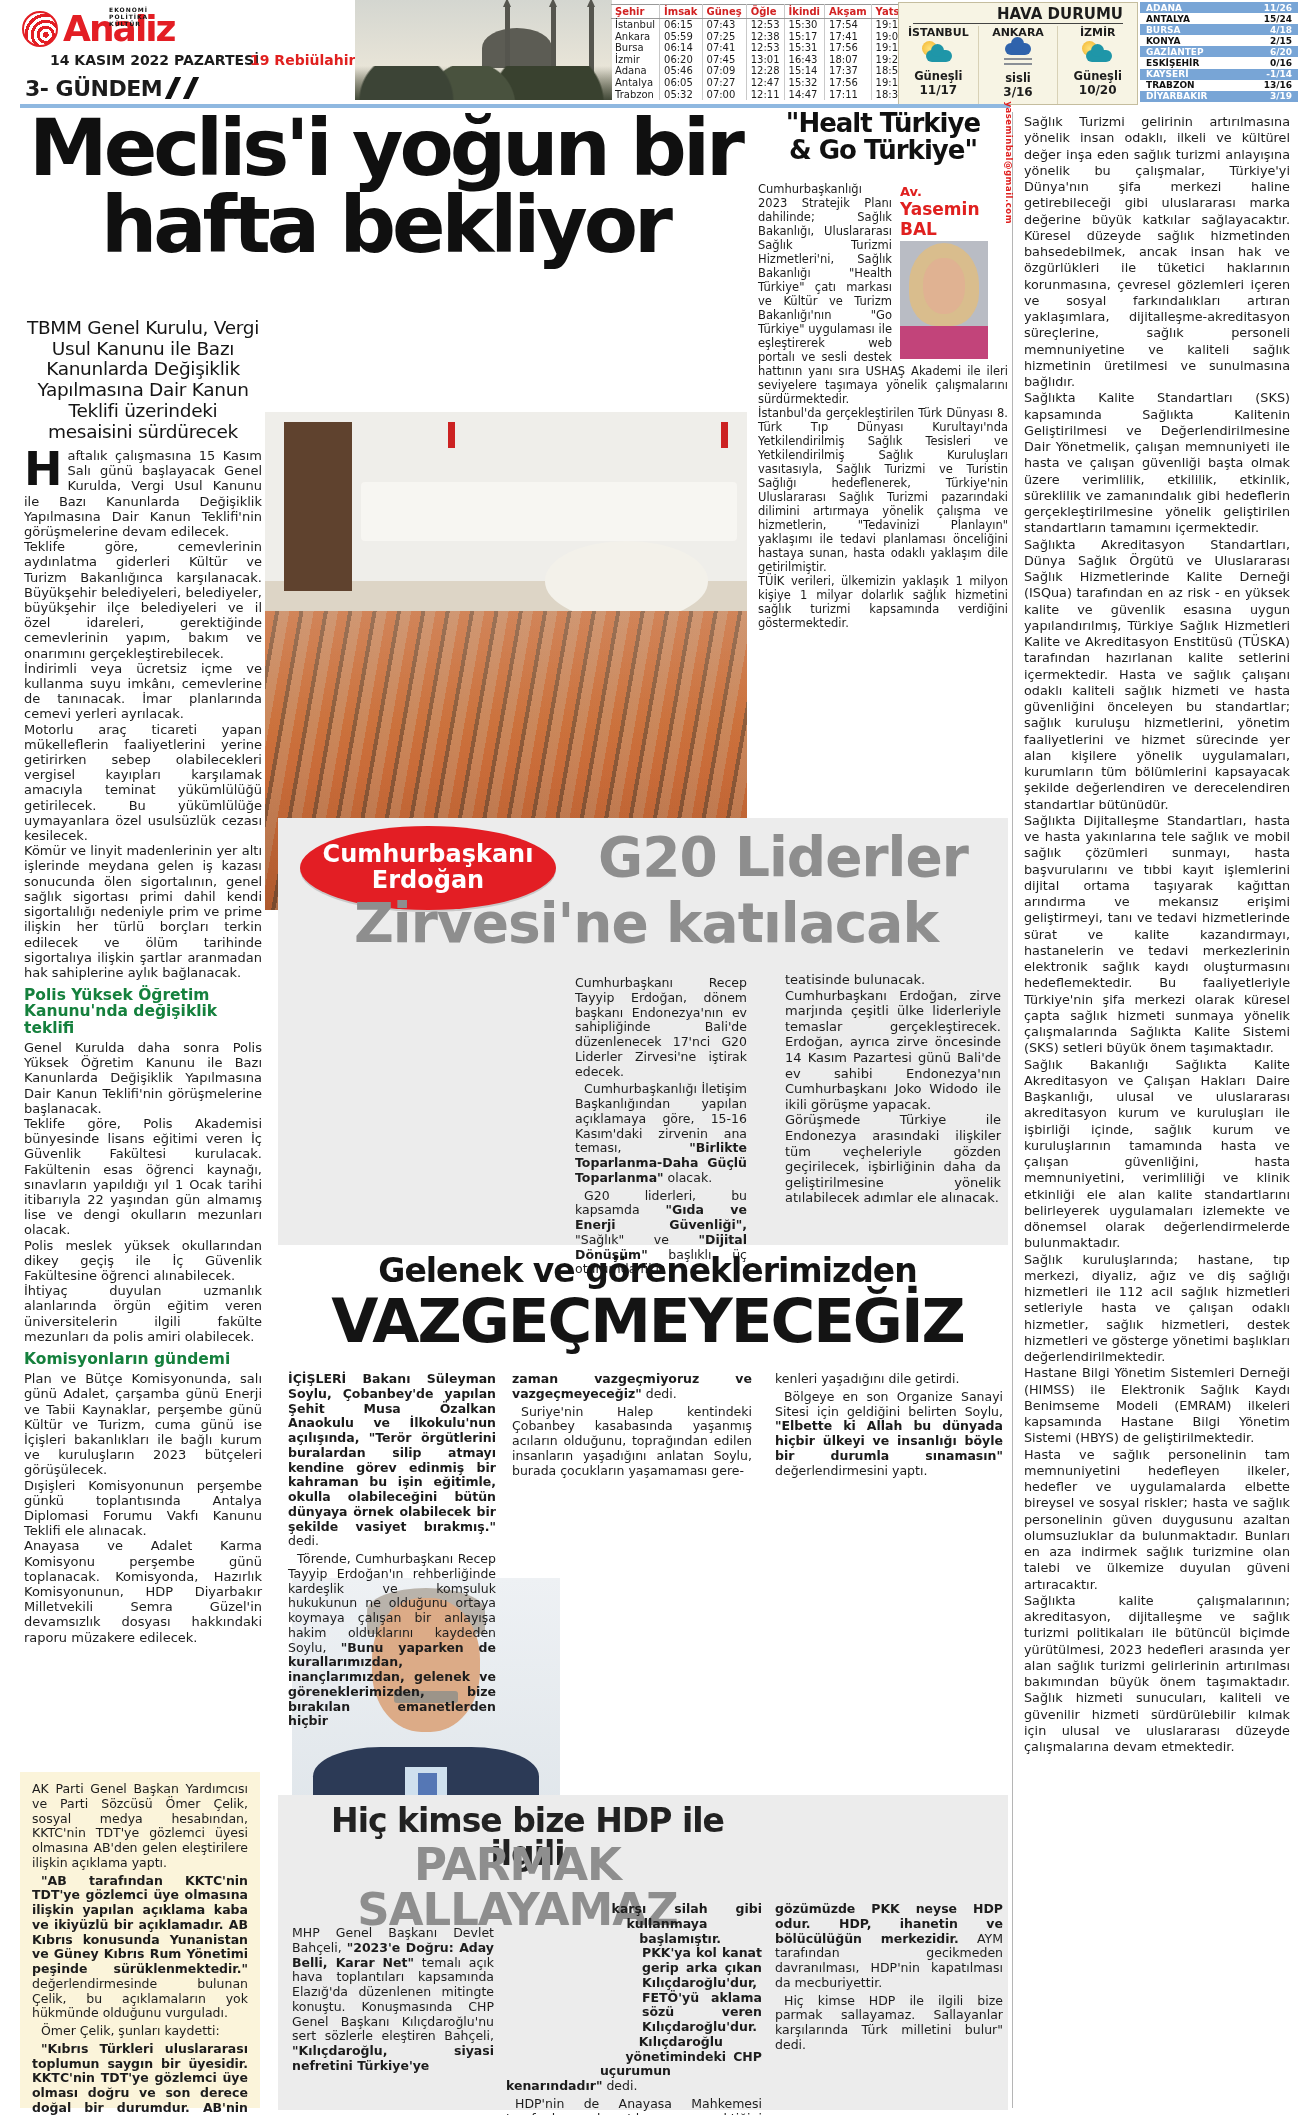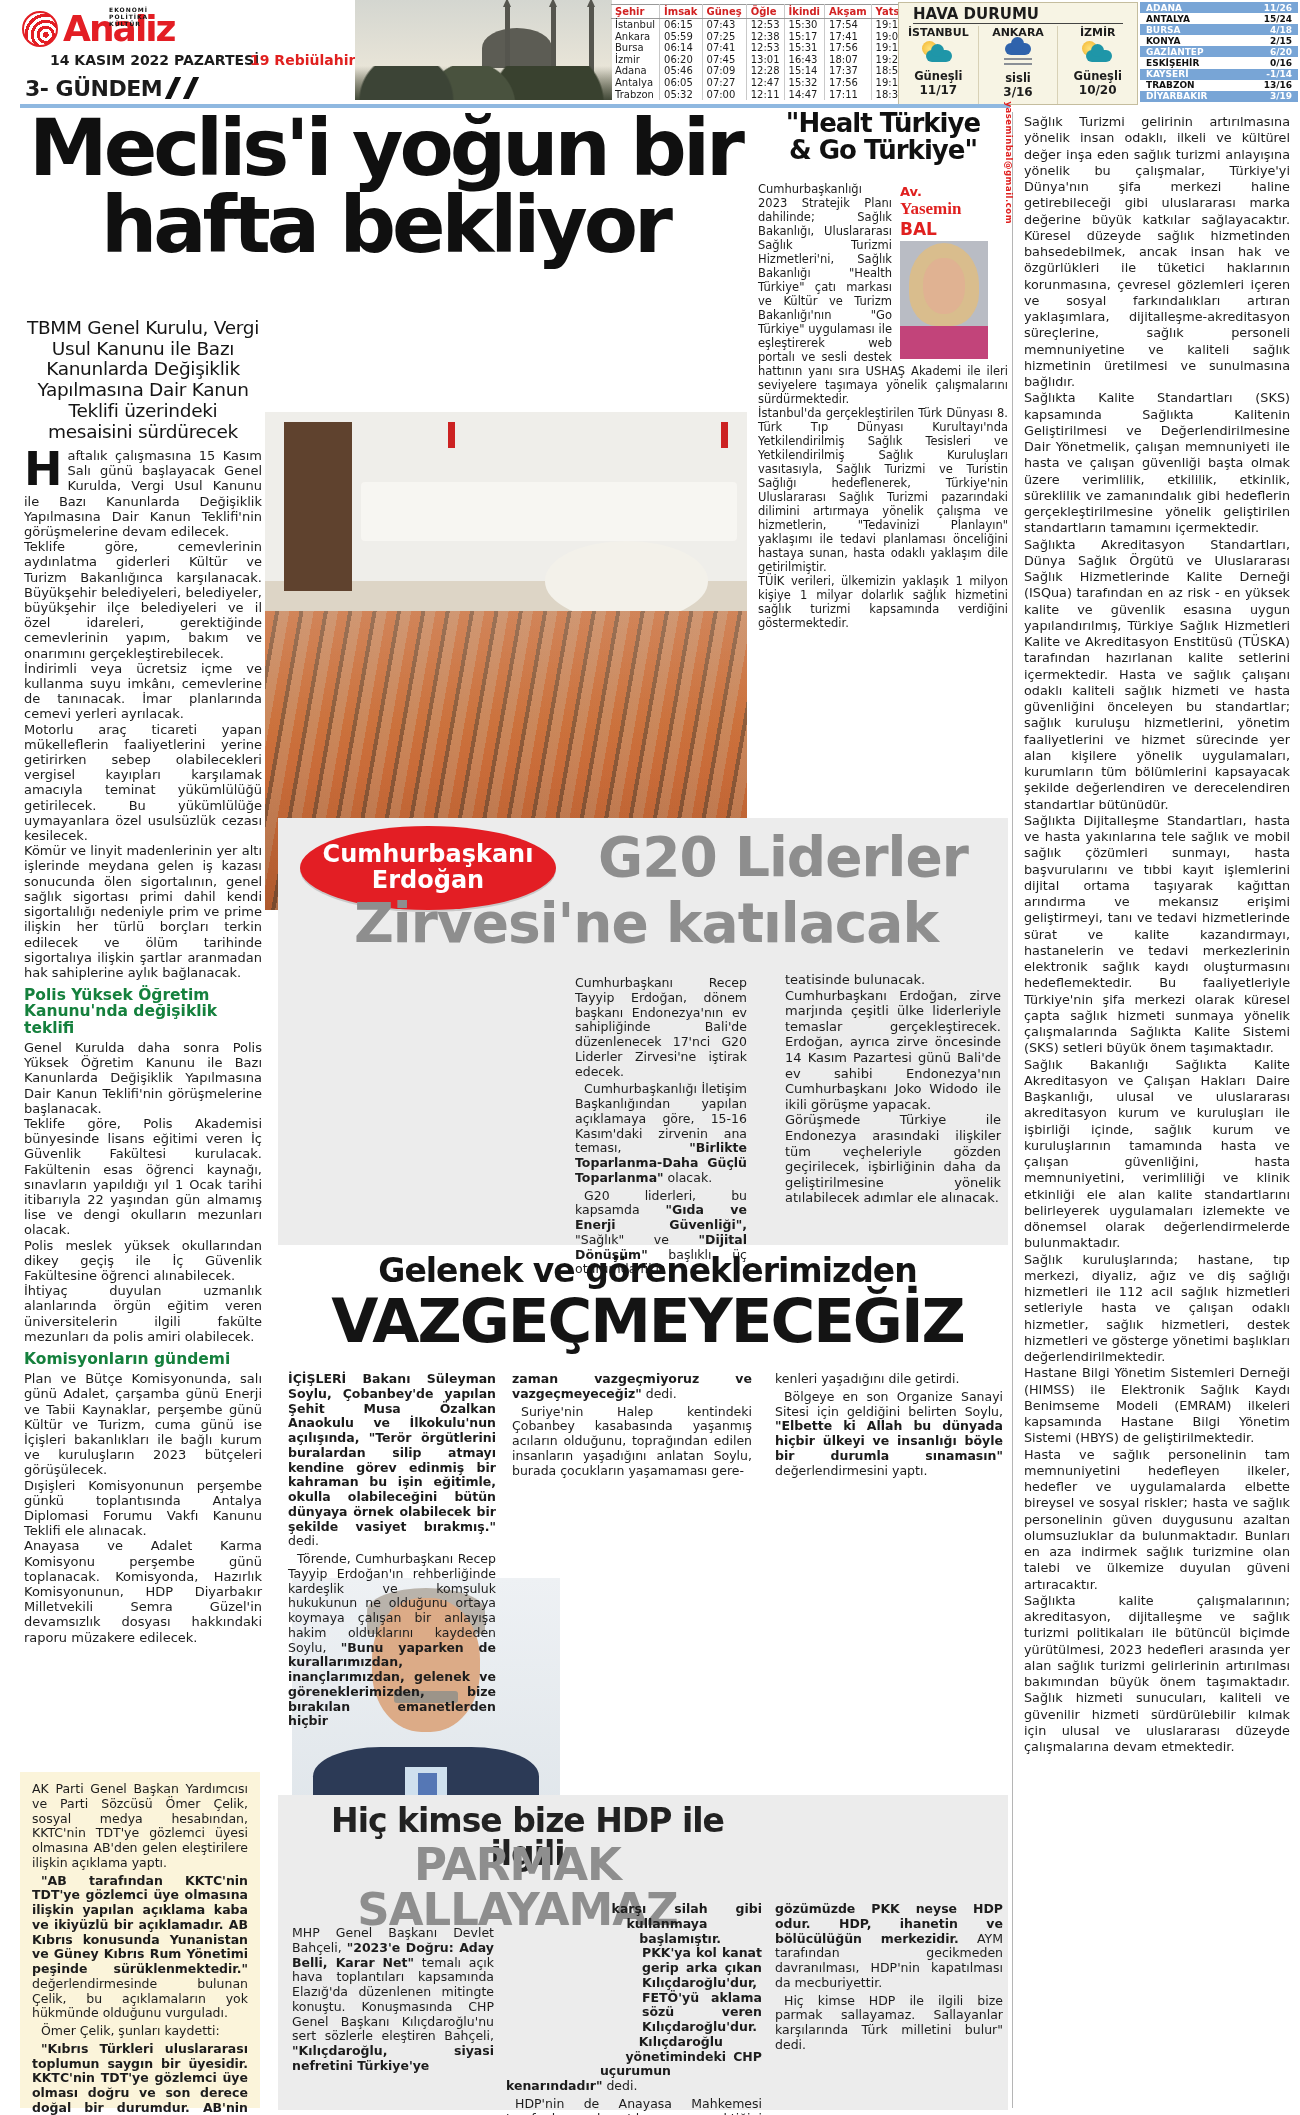--- a/index.html
+++ b/index.html
@@ -181,21 +181,21 @@
             <td>12:11</td>
             <td>14:47</td>
             <td>17:11</td>
             <td>18:34</td>
           </tr>
     </tbody>
       </table>
   </div>
 
   <div class="abs wbox" style="left:898px;top:2px;width:238px;height:101px;">
-    <div style="text-align:left;font-size:15px;font-weight:bold;border-bottom:1px solid #444;margin:2px 14px 2px;">HAVA DURUMU</div>
+    <div style="text-align:right;font-size:15px;font-weight:bold;border-bottom:1px solid #444;margin:2px 14px 2px;">HAVA DURUMU</div>
     <div style="display:flex;height:78px;">
       <div style="flex:1;text-align:center;">
         <div class="b" style="font-size:11px;">İSTANBUL</div>
         <div style="position:relative;height:28px;width:36px;margin:2px auto 0;">
             <span class="icon-sun"></span>
             <span class="icon-cloud"></span>
           </div>
         <div class="b" style="font-size:11.5px;">Güneşli</div>
         <div class="b" style="font-size:12px;">11/17</div>
       </div>
@@ -366,21 +366,21 @@
   <div class="abs vrule" style="left:1012px;top:112px;height:1996px;"></div>
 
   <div class="abs b" style="left:758px;top:110px;width:250px;font-size:26px;line-height:1.05;text-align:center;color:#101010;letter-spacing:-1px;">
     <div>"Healt Türkiye</div>
     <div>&amp; Go Türkiye"</div>
   </div>
 
   <div class="abs" style="left:758px;top:182px;width:250px;height:630px;">
     <div class="authorbox">
       <div class="b red" style="font-size:13px;">Av.</div>
-      <div class="b red" style="font-size:17px;font-family:Liberation Serif, serif;">Yasemin</div>
+      <div class="b red" style="font-size:17px;">Yasemin</div>
       <div class="b red" style="font-size:17px;">BAL</div>
       <div class="ph balph" style="width:88px;height:118px;margin-top:2px;">
         <div class="hair"></div>
         <div class="face"></div>
         <div class="jacket"></div>
       </div>
       <div class="vmail">yaseminbal@gmail.com</div>
     </div>
     <div class="flow" style="font-size:11.5px;line-height:1.22;">Cumhurbaşkanlığı 2023 Stratejik Planı dahilinde; Sağlık Bakanlığı, Uluslararası Sağlık Turizmi Hizmetleri'ni, Sağlık Bakanlığı "Health Türkiye" çatı markası ve Kültür ve Turizm Bakanlığı'nın "Go Türkiye" uygulaması ile eşleştirerek web portalı ve sesli destek hattının yanı sıra USHAŞ Akademi ile ileri seviyelere taşımaya yönelik çalışmalarını sürdürmektedir.
 İstanbul'da gerçekleştirilen Türk Dünyası 8. Türk Tıp Dünyası Kurultayı'nda Yetkilendirilmiş Sağlık Tesisleri ve Yetkilendirilmiş Sağlık Kuruluşları vasıtasıyla, Sağlık Turizmi ve Turistin Sağlığı hedeflenerek, Türkiye'nin Uluslararası Sağlık Turizmi pazarındaki dilimini artırmaya yönelik çalışma ve hizmetlerin, "Tedavinizi Planlayın" yaklaşımı ile tedavi planlaması önceliğini hastaya sunan, hasta odaklı yaklaşım dile getirilmiştir.

